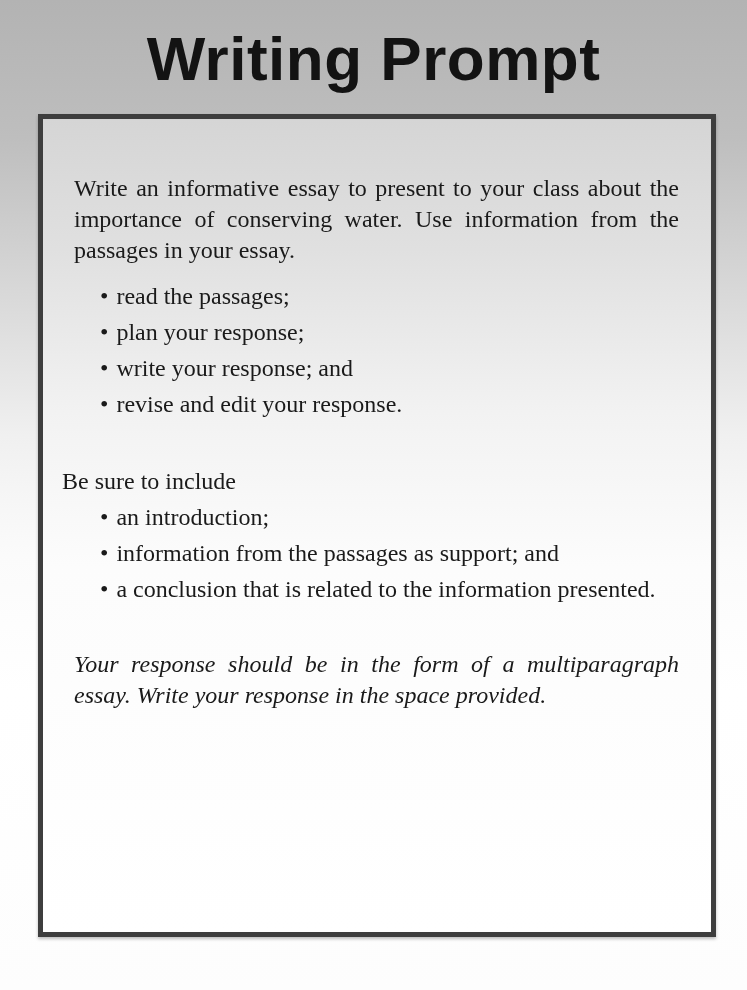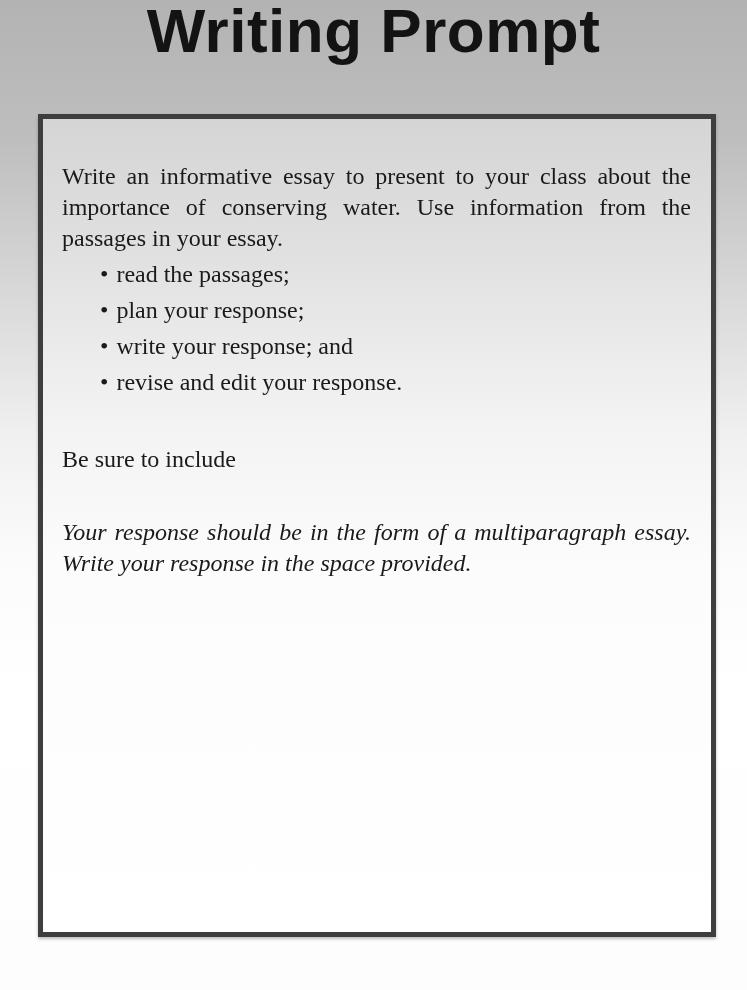--- a/index.html
+++ b/index.html
@@ -14,21 +14,21 @@
       #d9d9d9 30%,
       #f0f0f0 44%,
       #fbfbfb 56%,
       #ffffff 70%,
       #fdfdfd 100%);
     filter: blur(0.4px);
     font-family: "Liberation Serif", serif;
   }
   .page-title {
     margin: 0;
-    padding-top: 0;
+    padding-top: 28px;
     text-align: center;
     font-family: "Liberation Sans", sans-serif;
     font-weight: bold;
     font-size: 62px;
     line-height: 1.0;
     color: #131313;
     letter-spacing: 0.5px;
   }
   .prompt-box {
     position: absolute;
@@ -46,21 +46,21 @@
       #ffffff 100%);
     box-shadow: 0 2px 3px rgba(0,0,0,0.25);
   }
   .prompt-content {
     box-sizing: border-box;
     padding: 42px 20px 0 19px;
     font-size: 24px;
     color: #1a1a1a;
   }
   .para {
-    margin: 0;
+    margin: 12px;
     line-height: 31px;
   }
   .justify { text-align: justify; }
   .section-heading {
     margin: 30px 0 0 0;
     line-height: 31px;
   }
   .heading-first { margin-top: 30px; }
   .heading-second { margin-top: 44px; }
   .closing-para { margin-top: 42px; font-style: italic; }
@@ -86,18 +86,23 @@
 
       <div class="bullet-list">
         <div class="bullet-item"><span class="bullet-glyph">•</span><span>read the passages;</span></div>
         <div class="bullet-item"><span class="bullet-glyph">•</span><span>plan your response;</span></div>
         <div class="bullet-item"><span class="bullet-glyph">•</span><span>write your response; and</span></div>
         <div class="bullet-item"><span class="bullet-glyph">•</span><span>revise and edit your response.</span></div>
       </div>
 
       <p class="section-heading heading-second">Be sure to include</p>
 
+      <div class="bullet-list">
+        <div class="bullet-item"><span class="bullet-glyph">•</span><span>an introduction;</span></div>
+        <div class="bullet-item"><span class="bullet-glyph">•</span><span>information from the passages as support; and</span></div>
+        <div class="bullet-item justify"><span class="bullet-glyph">•</span><span>a conclusion that is related to the information presented.</span></div>
+      </div>
 
       <p class="para justify closing-para">Your response should be in the form of a multiparagraph essay. Write your response in the space provided.</p>
 
     </div>
   </div>
 </div>
 
 </body></html>

